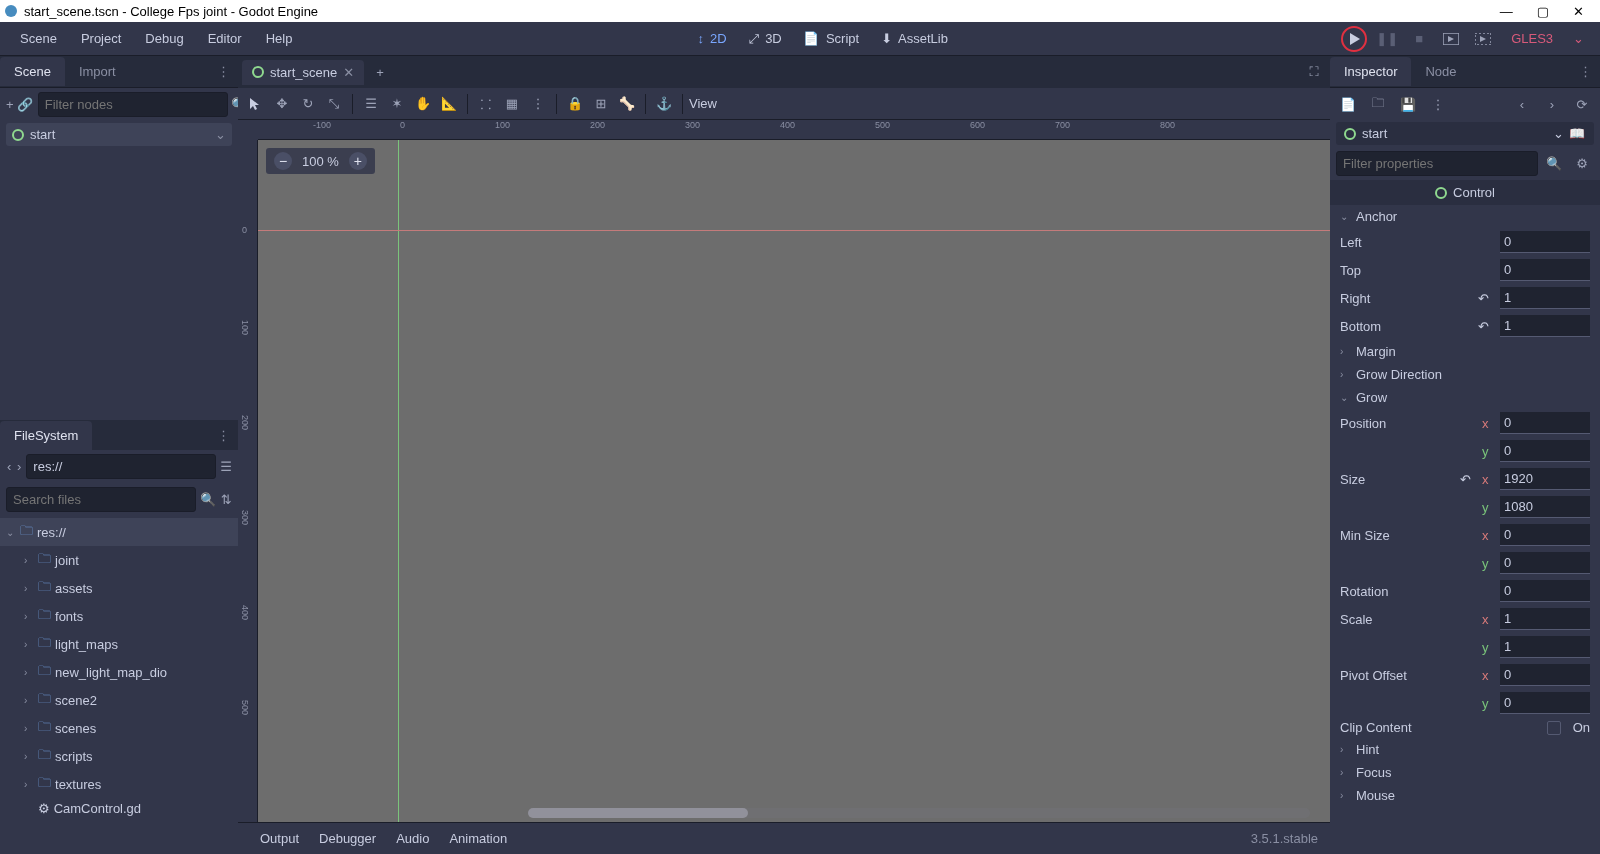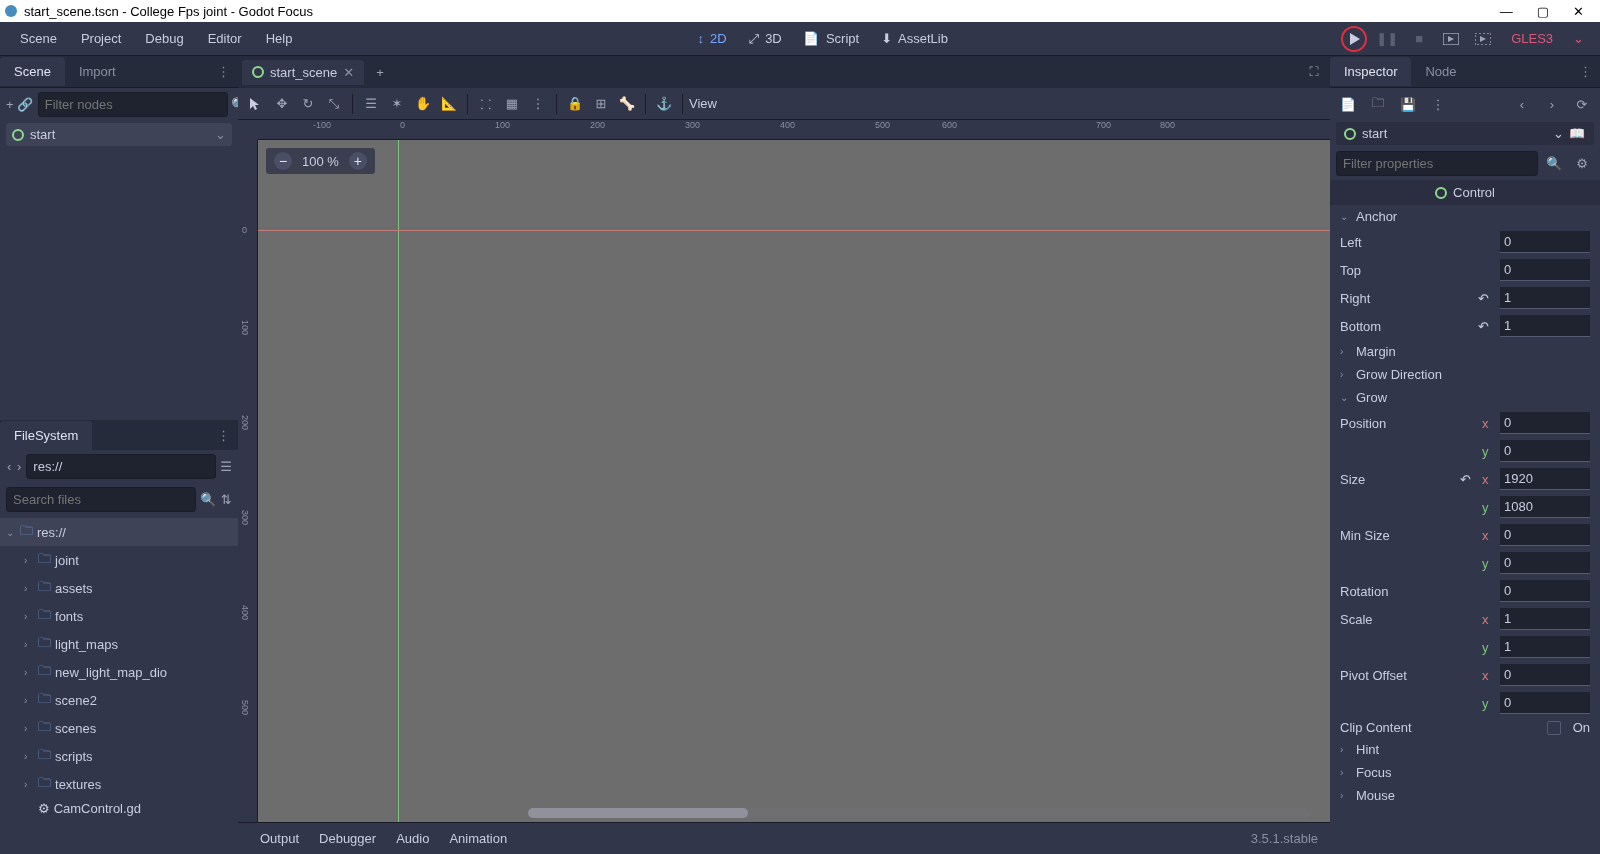--- a/index.html
+++ b/index.html
@@ -78,21 +78,21 @@
 </style>
 </head>
 <body>
 
 <div class="titlebar">
   <span style="margin-right:6px">
     <svg width="14" height="14">
         <circle cx="7" cy="7" r="6" fill="#478cbf"></circle>
       </svg>
   </span>
-  <span>start_scene.tscn - College Fps joint - Godot Focus</span>
+  <span>start_scene.tscn - College Fps joint - Godot Engine</span>
   <div class="win-controls">
     <span>—</span>
     <span>▢</span>
     <span>✕</span>
   </div>
 </div>
 
 <div class="menubar">
   <div class="menu-item">Scene</div>
   <div class="menu-item">Project</div>
@@ -294,22 +294,22 @@
     <div class="viewport">
       <div class="ruler-corner"></div>
       <div class="ruler-h">
         <span class="ruler-tick" style="left:55px">-100</span>
         <span class="ruler-tick" style="left:142px">0</span>
         <span class="ruler-tick" style="left:237px">100</span>
         <span class="ruler-tick" style="left:332px">200</span>
         <span class="ruler-tick" style="left:427px">300</span>
         <span class="ruler-tick" style="left:522px">400</span>
         <span class="ruler-tick" style="left:617px">500</span>
-        <span class="ruler-tick" style="left:684px">600</span>
-        <span class="ruler-tick" style="left:838px">700</span>
+        <span class="ruler-tick" style="left:712px">600</span>
+        <span class="ruler-tick" style="left:797px">700</span>
         <span class="ruler-tick" style="left:902px">800</span>
       </div>
       <div class="ruler-v">
         <span class="ruler-tick" style="top:85px;left:4px">0</span>
         <span class="ruler-tick" style="top:180px;left:2px;writing-mode:vertical-rl">100</span>
         <span class="ruler-tick" style="top:275px;left:2px;writing-mode:vertical-rl">200</span>
         <span class="ruler-tick" style="top:370px;left:2px;writing-mode:vertical-rl">300</span>
         <span class="ruler-tick" style="top:465px;left:2px;writing-mode:vertical-rl">400</span>
         <span class="ruler-tick" style="top:560px;left:2px;writing-mode:vertical-rl">500</span>
       </div>

